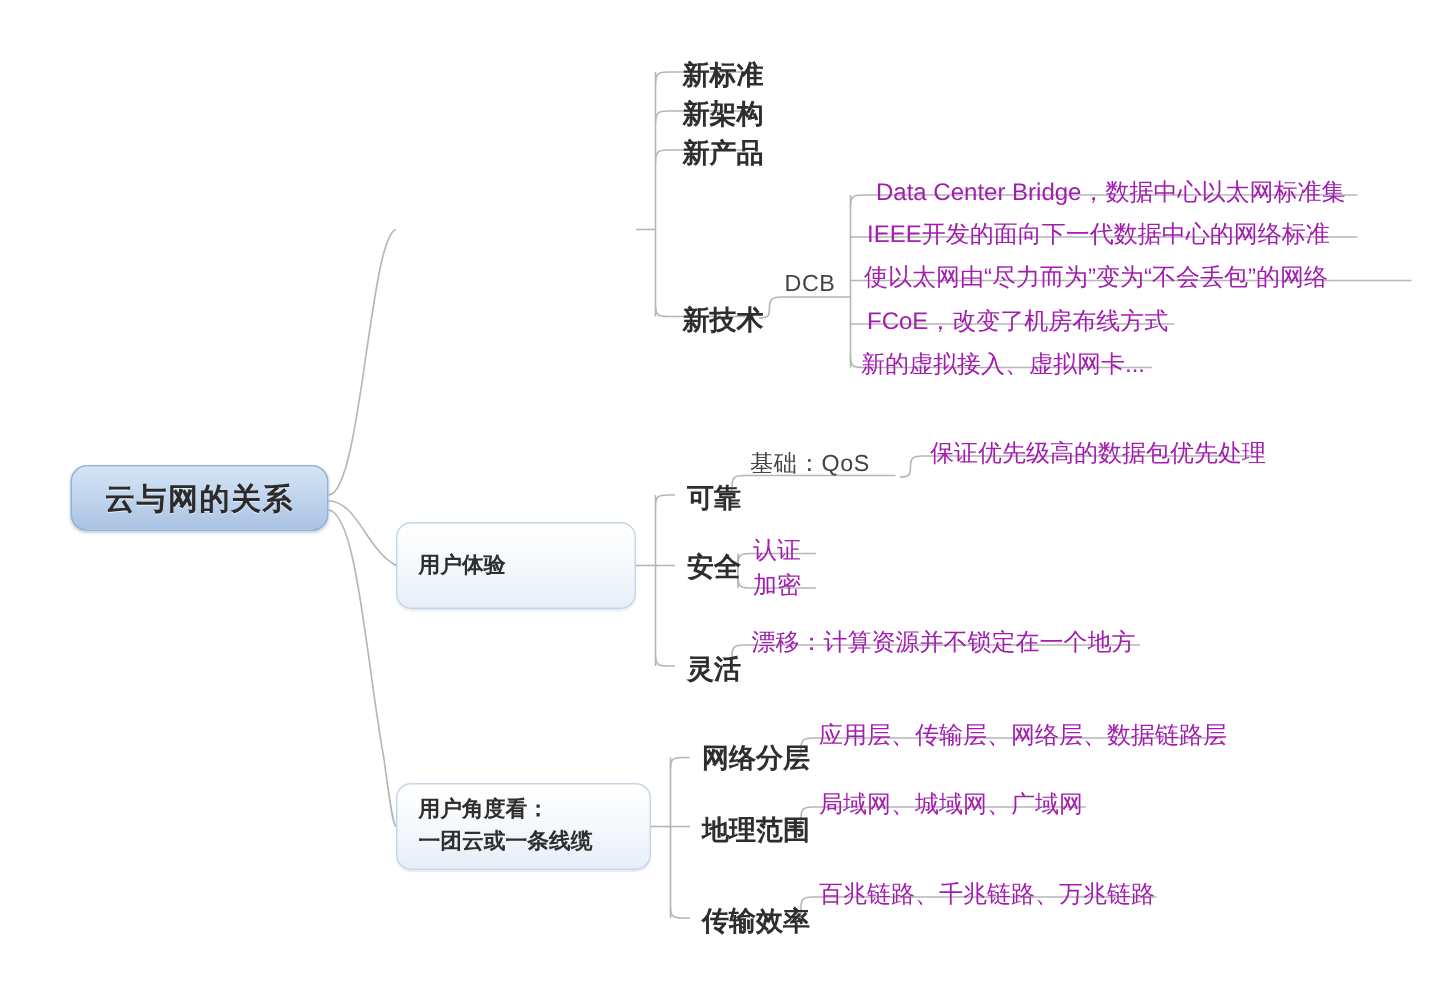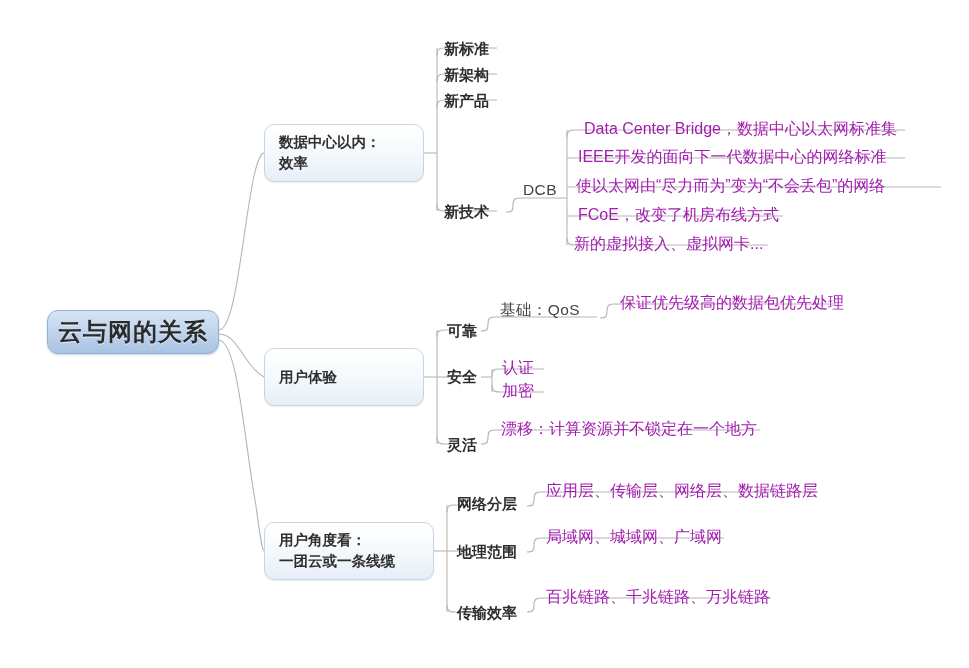--- a/index.html
+++ b/index.html
@@ -27,21 +27,21 @@
   .root{
     left:47px;top:310px;width:172px;height:44px;
     border-radius:11px;
     background:linear-gradient(180deg,#d6e4f4 0%,#c2d6ee 45%,#a9c3e3 100%);
     border:1px solid #93b2d8;
     box-shadow:0 1px 2px rgba(60,90,130,.28);
     align-items:center;
     justify-content:center;
   }
   .root .txt{
-    font-size:24px;
+    font-size:20px;
     font-weight:bold;
     color:#2b2b2b;
     letter-spacing:1px;
     text-shadow:0 1px 0 rgba(255,255,255,.65);
   }
 
   .branch{
     border-radius:10px;
     background:linear-gradient(180deg,#ffffff 0%,#f4f8fc 55%,#e6eef8 100%);
     border:1px solid #c3d6ea;
@@ -59,21 +59,21 @@
   #branch-2{left:264px;top:348px;width:160px;height:58px;}
   #branch-3{left:264px;top:522px;width:170px;height:58px;}
 
   
   .lbl{
     position:absolute;
     white-space:nowrap;
     color:#333333;
     line-height:1;
   }
-  .lbl.sub{font-size:15px;font-weight:bold;color:#2e2e2e;}
+  .lbl.sub{font-size:18px;font-weight:bold;color:#2e2e2e;margin-left:11px;}
   .lbl.leaf{font-size:16px;color:#a21caf;font-weight:normal;}
   .lbl.lat{font-size:15.5px;color:#444;letter-spacing:.4px;}
 </style>
 </head>
 <body>
 
 <div id="canvas">
 
   <svg id="links" viewBox="0 0 969 668" xmlns="http://www.w3.org/2000/svg">
     <g fill="none" stroke="#b6b6b6" stroke-width="1.1">
@@ -127,24 +127,20 @@
       <path d="M527,506 C533,506 534,505 534,499 C534,493 536,492 542,492 L815,492"></path>
       <path d="M527,552 C533,552 534,551 534,545 C534,539 536,538 542,538 L724,538"></path>
       <path d="M527,612 C533,612 534,611 534,605 C534,599 536,598 542,598 L771,598"></path>
     </g>
   </svg>
 
   <div class="node root">
     <span class="txt">云与网的关系</span>
   </div>
 
-  <div class="node branch" id="branch-1">
-    <span class="line1">数据中心以内：</span>
-    <span class="line2">效率</span>
-  </div>
 
   <div class="lbl sub" style="left:444px;top:41px;">新标准</div>
   <div class="lbl sub" style="left:444px;top:67px;">新架构</div>
   <div class="lbl sub" style="left:444px;top:93px;">新产品</div>
   <div class="lbl sub" style="left:444px;top:204px;">新技术</div>
 
   <div class="lbl lat" style="left:523px;top:182px;text-align:right;">DCB</div>
 
   <div class="lbl leaf" style="left:584px;top:121px;">Data Center Bridge，数据中心以太网标准集</div>
   <div class="lbl leaf" style="left:578px;top:149px;">IEEE开发的面向下一代数据中心的网络标准</div>

